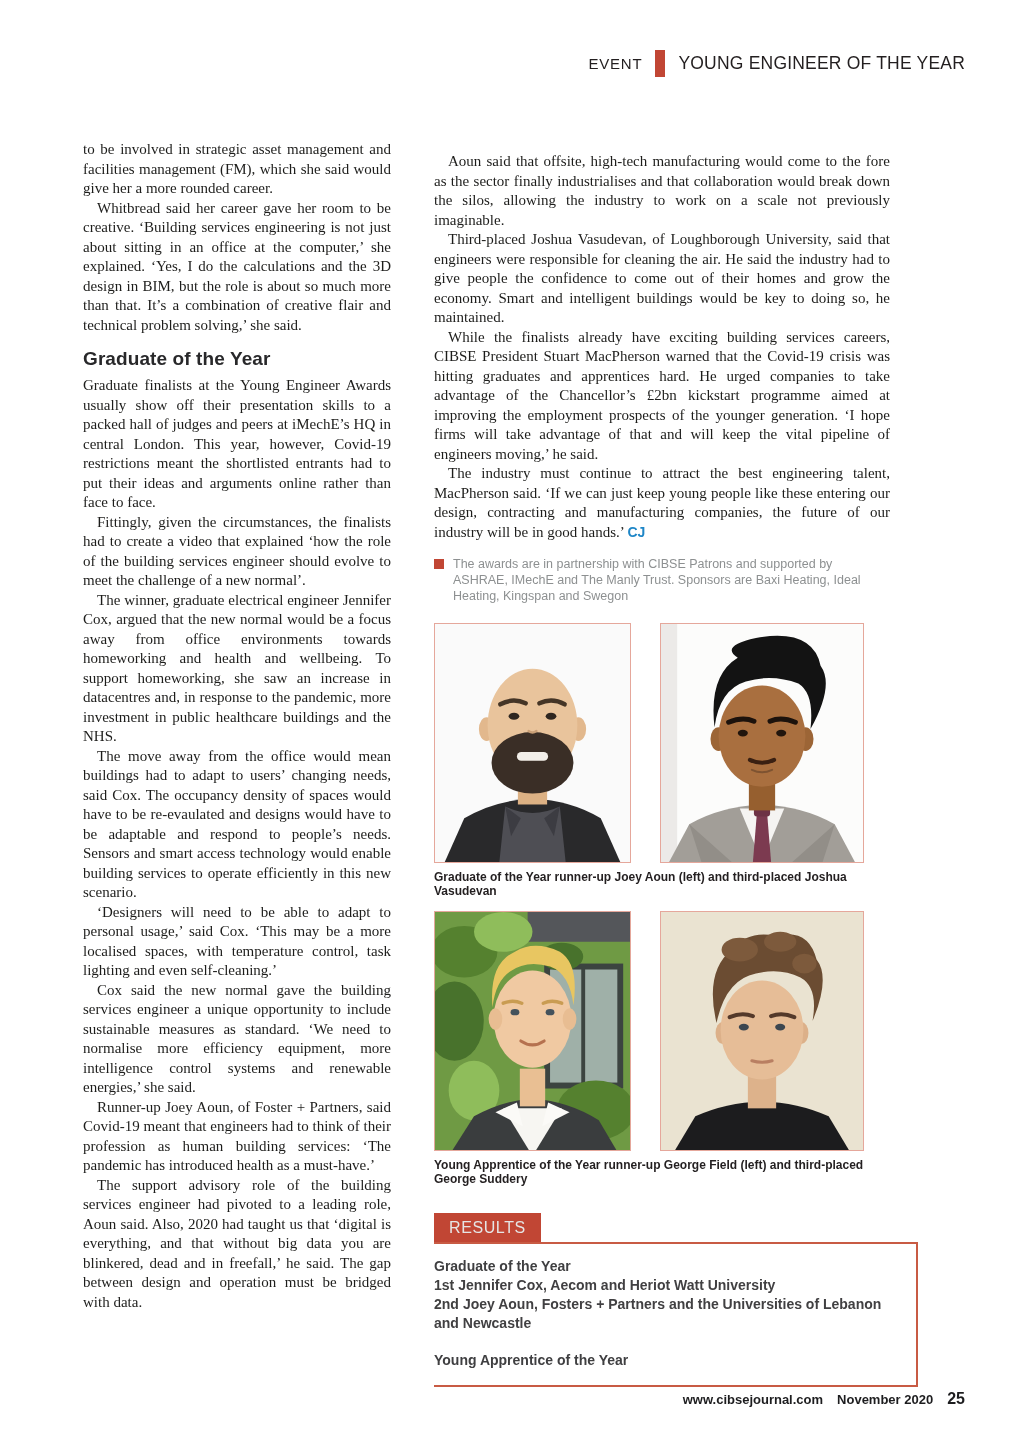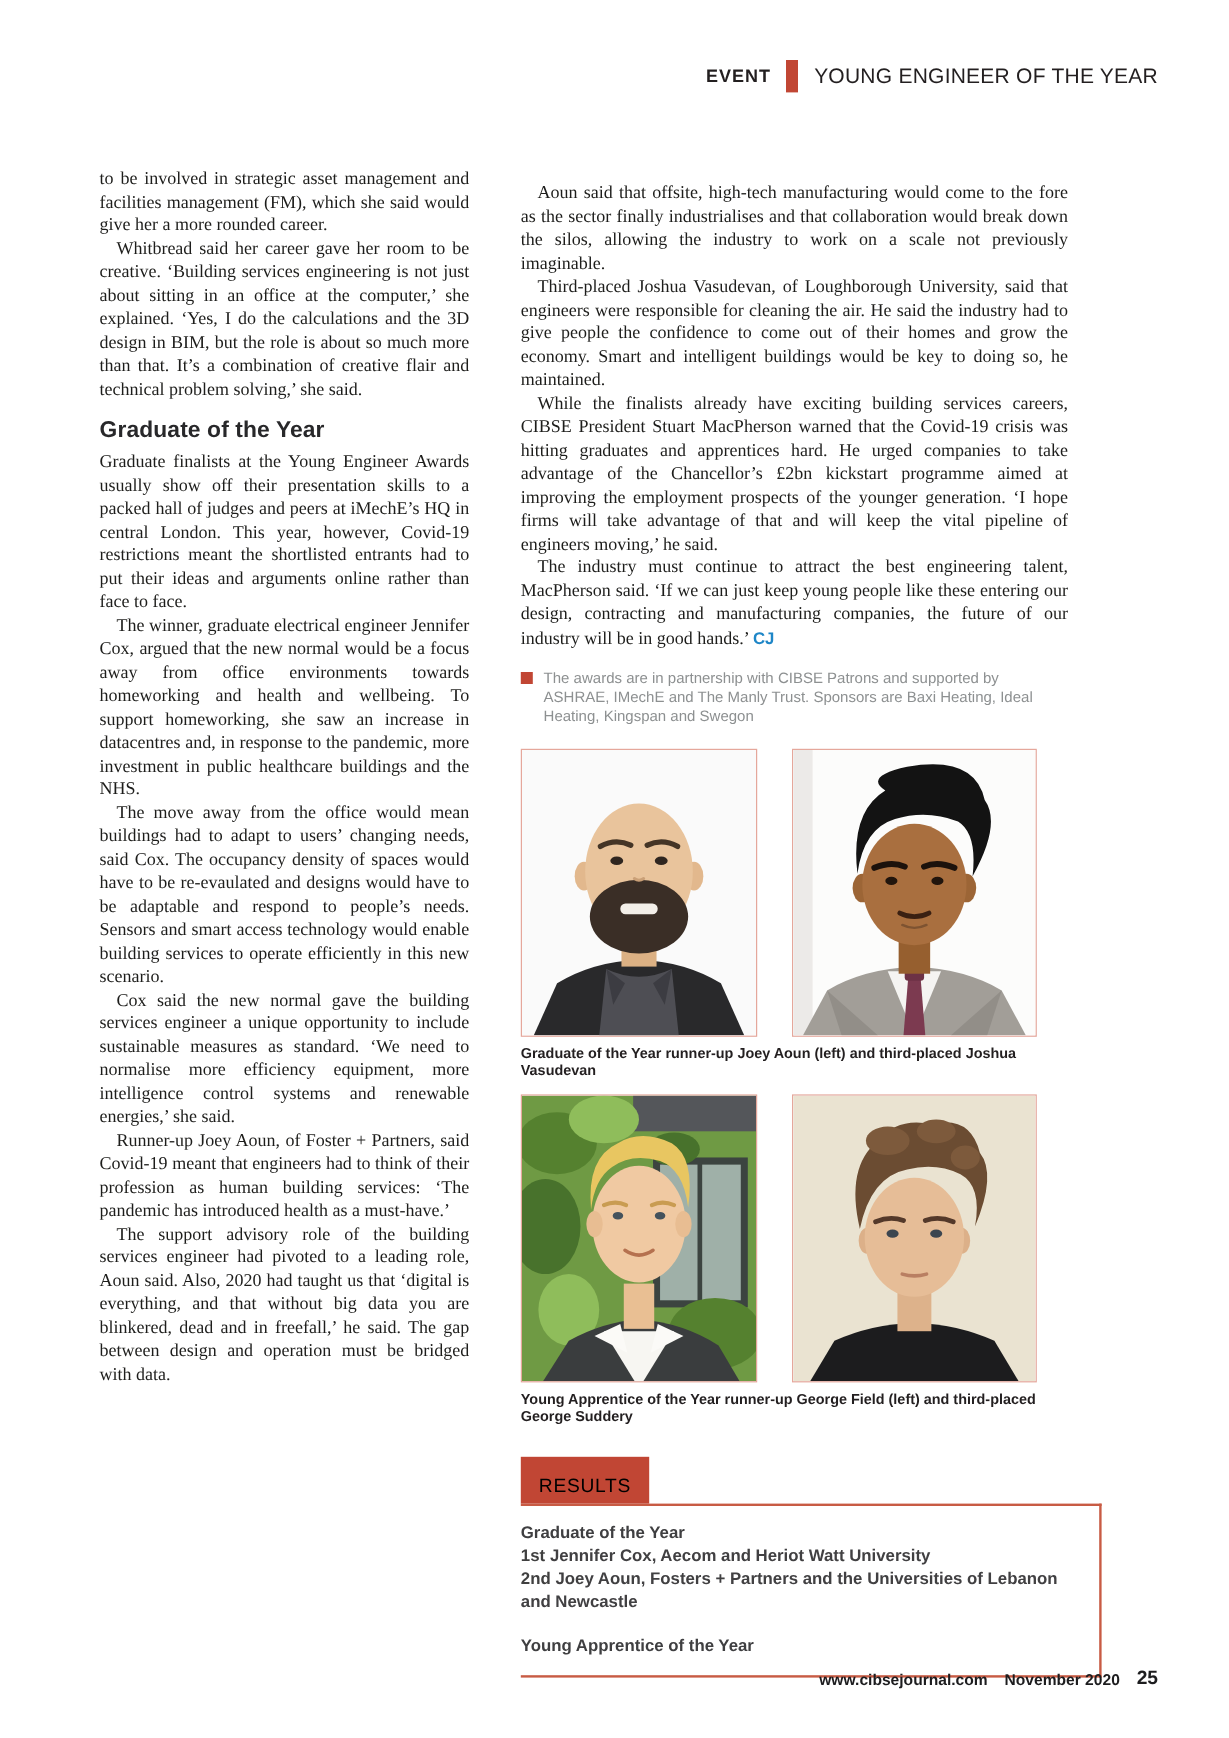--- a/index.html
+++ b/index.html
@@ -8,21 +8,21 @@
     --cj-blue:#1e86c7;
     --note-gray:#8d9091;
     --photo-border:#e5a79b;
   }
   *{box-sizing:border-box;margin:0;padding:0;}
   html,body{background:#fff;}
   body{width:1024px;height:1448px;position:relative;font-family:"Liberation Serif",serif;color:#1d1d1b;}
 
   
   .page-header{position:absolute;top:50px;right:59px;display:flex;align-items:center;gap:13px;font-family:"Liberation Sans",sans-serif;}
-  .kicker{font-size:15px;font-weight:700;letter-spacing:.8px;color:#231f20;}
+  .kicker{font-size:15px;font-weight:400;letter-spacing:.8px;color:#231f20;}
   .red-bar{width:10px;height:27px;background:var(--accent-red);}
   .header-title{font-size:17.5px;font-weight:400;letter-spacing:.2px;color:#231f20;}
 
   
   .col-left{position:absolute;left:83px;top:140px;width:308px;}
   .col-right{position:absolute;left:434px;top:152px;width:484px;}
 
   .body-copy p{font-size:15px;line-height:19.5px;text-align:justify;color:#1d1d1b;}
   .body-copy p.ind{text-indent:14px;}
   .col-left h2{font-family:"Liberation Sans",sans-serif;font-size:19px;font-weight:700;color:#28282a;margin:13px 0 6px;letter-spacing:.1px;}
@@ -38,21 +38,21 @@
 
   
   .photo-grid{display:grid;grid-template-columns:197px 204px;gap:29px;margin-top:19px;}
   .photo{width:100%;height:240px;border:1px solid var(--photo-border);overflow:hidden;background:#fafafa;}
   .photo svg{display:block;width:100%;height:100%;}
   .caption{margin-top:7px;font-family:"Liberation Sans",sans-serif;font-size:12px;font-weight:700;color:#231f20;width:456px;}
   .photo-grid.second{margin-top:13px;}
 
   
   .results{margin-top:27px;width:484px;font-family:"Liberation Sans",sans-serif;}
-  .results-tab{display:inline-block;background:var(--accent-red);color:#000000;font-size:16px;letter-spacing:.6px;padding:16px 15px 5px;}
+  .results-tab{display:inline-block;background:var(--accent-red);color:#e5e5e5;font-size:16px;letter-spacing:.6px;padding:6px 15px 5px;}
   .results-box{border:2px solid #c85b44;border-left:none;padding:13px 16px 15px 0;}
   .res-heading{font-size:14px;font-weight:700;color:#3f3f41;line-height:19px;}
   .res-heading.gap{margin-top:18px;}
   .res-line{font-size:14px;line-height:19px;color:#414042;font-weight:600;}
   .res-line .rank{font-weight:800;color:#404040;margin-right:4px;}
 
   
   .page-footer{position:absolute;top:1390px;right:59px;font-family:"Liberation Sans",sans-serif;color:#1d1d1f;display:flex;align-items:center;gap:14px;}
   .footer-url{font-size:13px;font-weight:700;}
   .footer-issue{font-size:13px;font-weight:700;}
@@ -65,22 +65,24 @@
   <span class="kicker">EVENT</span>
   <span class="red-bar"></span>
   <span class="header-title">YOUNG ENGINEER OF THE YEAR</span>
 </header>
 
 <div class="col-left body-copy">
   <p>to be involved in strategic asset management and facilities management (FM), which she said would give her a more rounded career.</p>
   <p class="ind">Whitbread said her career gave her room to be creative. ‘Building services engineering is not just about sitting in an office at the computer,’ she explained. ‘Yes, I do the calculations and the 3D design in BIM, but the role is about so much more than that. It’s a combination of creative flair and technical problem solving,’ she said.</p>
   <h2>Graduate of the Year</h2>
   <p>Graduate finalists at the Young Engineer Awards usually show off their presentation skills to a packed hall of judges and peers at iMechE’s HQ in central London. This year, however, Covid-19 restrictions meant the shortlisted entrants had to put their ideas and arguments online rather than face to face.</p>
+  <p class="ind">Fittingly, given the circumstances, the finalists had to create a video that explained ‘how the role of the building services engineer should evolve to meet the challenge of a new normal’.</p>
   <p class="ind">The winner, graduate electrical engineer Jennifer Cox, argued that the new normal would be a focus away from office environments towards homeworking and health and wellbeing. To support homeworking, she saw an increase in datacentres and, in response to the pandemic, more investment in public healthcare buildings and the NHS.</p>
   <p class="ind">The move away from the office would mean buildings had to adapt to users’ changing needs, said Cox. The occupancy density of spaces would have to be re-evaulated and designs would have to be adaptable and respond to people’s needs. Sensors and smart access technology would enable building services to operate efficiently in this new scenario.</p>
+  <p class="ind">‘Designers will need to be able to adapt to personal usage,’ said Cox. ‘This may be a more localised spaces, with temperature control, task lighting and even self-cleaning.’</p>
   <p class="ind">Cox said the new normal gave the building services engineer a unique opportunity to include sustainable measures as standard. ‘We need to normalise more efficiency equipment, more intelligence control systems and renewable energies,’ she said.</p>
   <p class="ind">Runner-up Joey Aoun, of Foster + Partners, said Covid-19 meant that engineers had to think of their profession as human building services: ‘The pandemic has introduced health as a must-have.’</p>
   <p class="ind">The support advisory role of the building services engineer had pivoted to a leading role, Aoun said. Also, 2020 had taught us that ‘digital is everything, and that without big data you are blinkered, dead and in freefall,’ he said. The gap between design and operation must be bridged with data.</p>
 </div>
 
 <div class="col-right">
 
   <div class="body-copy rc-text">
     <p class="ind">Aoun said that offsite, high-tech manufacturing would come to the fore as the sector finally industrialises and that collaboration would break down the silos, allowing the industry to work on a scale not previously imaginable.</p>
     <p class="ind">Third-placed Joshua Vasudevan, of Loughborough University, said that engineers were responsible for cleaning the air. He said the industry had to give people the confidence to come out of their homes and grow the economy. Smart and intelligent buildings would be key to doing so, he maintained.</p>

